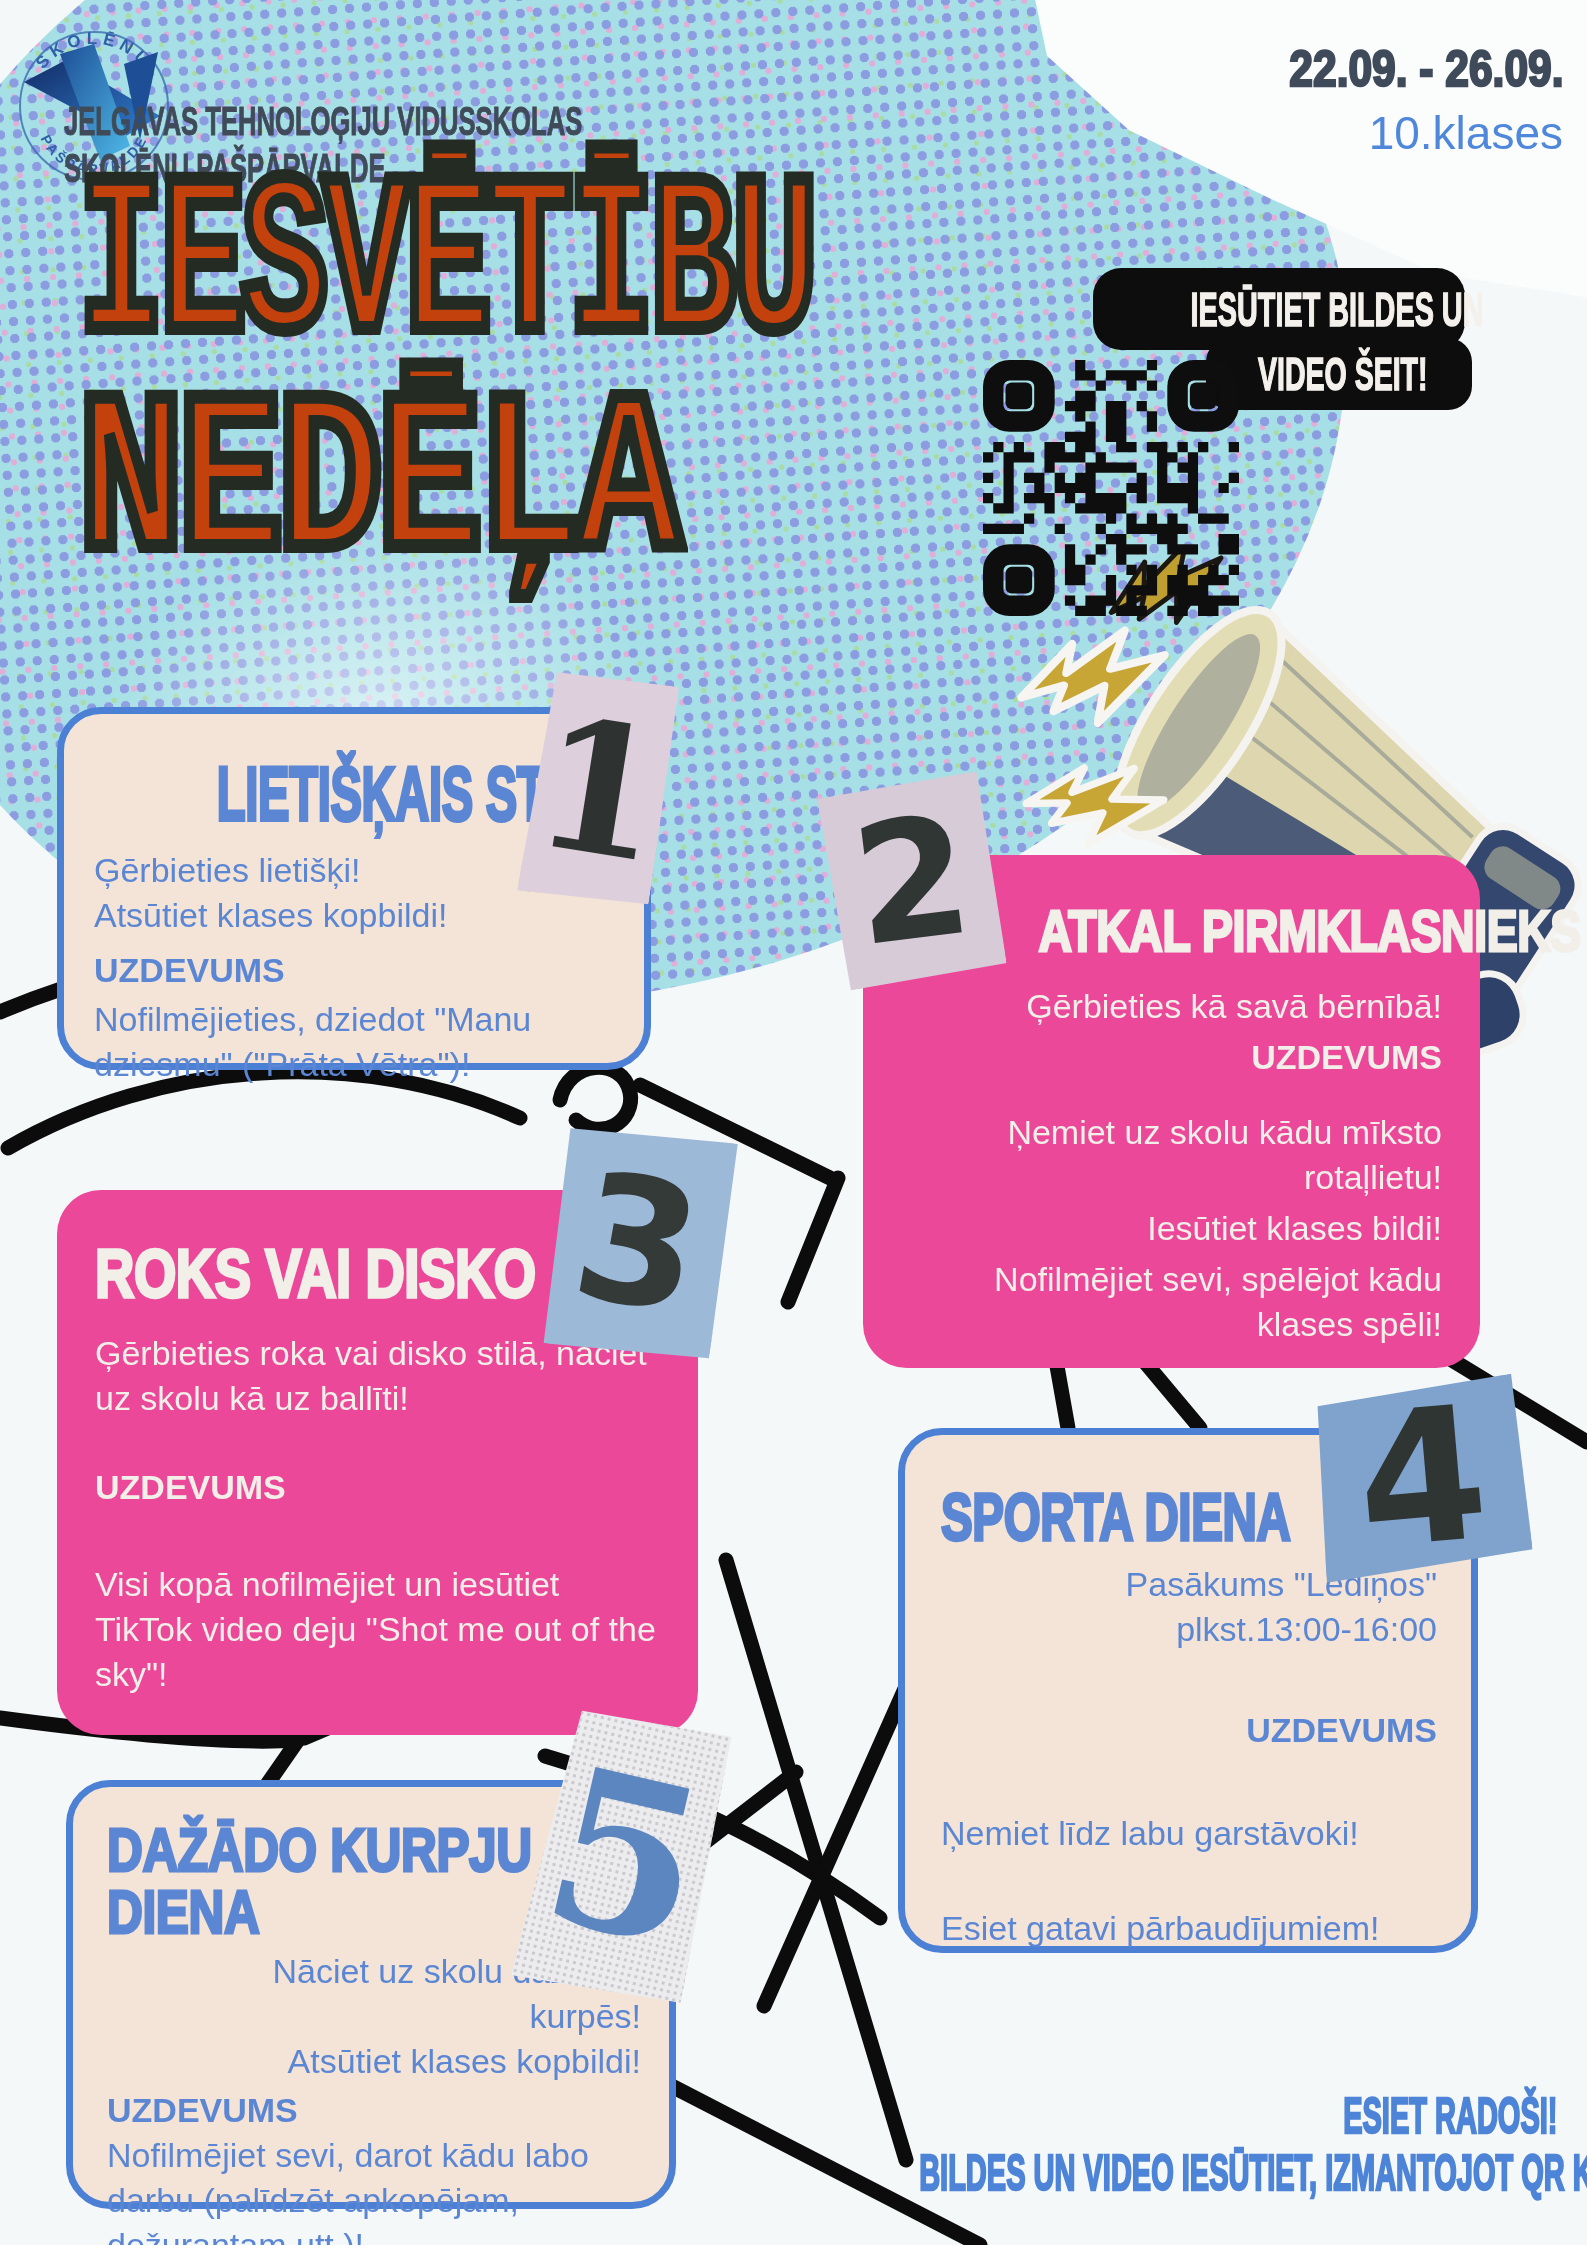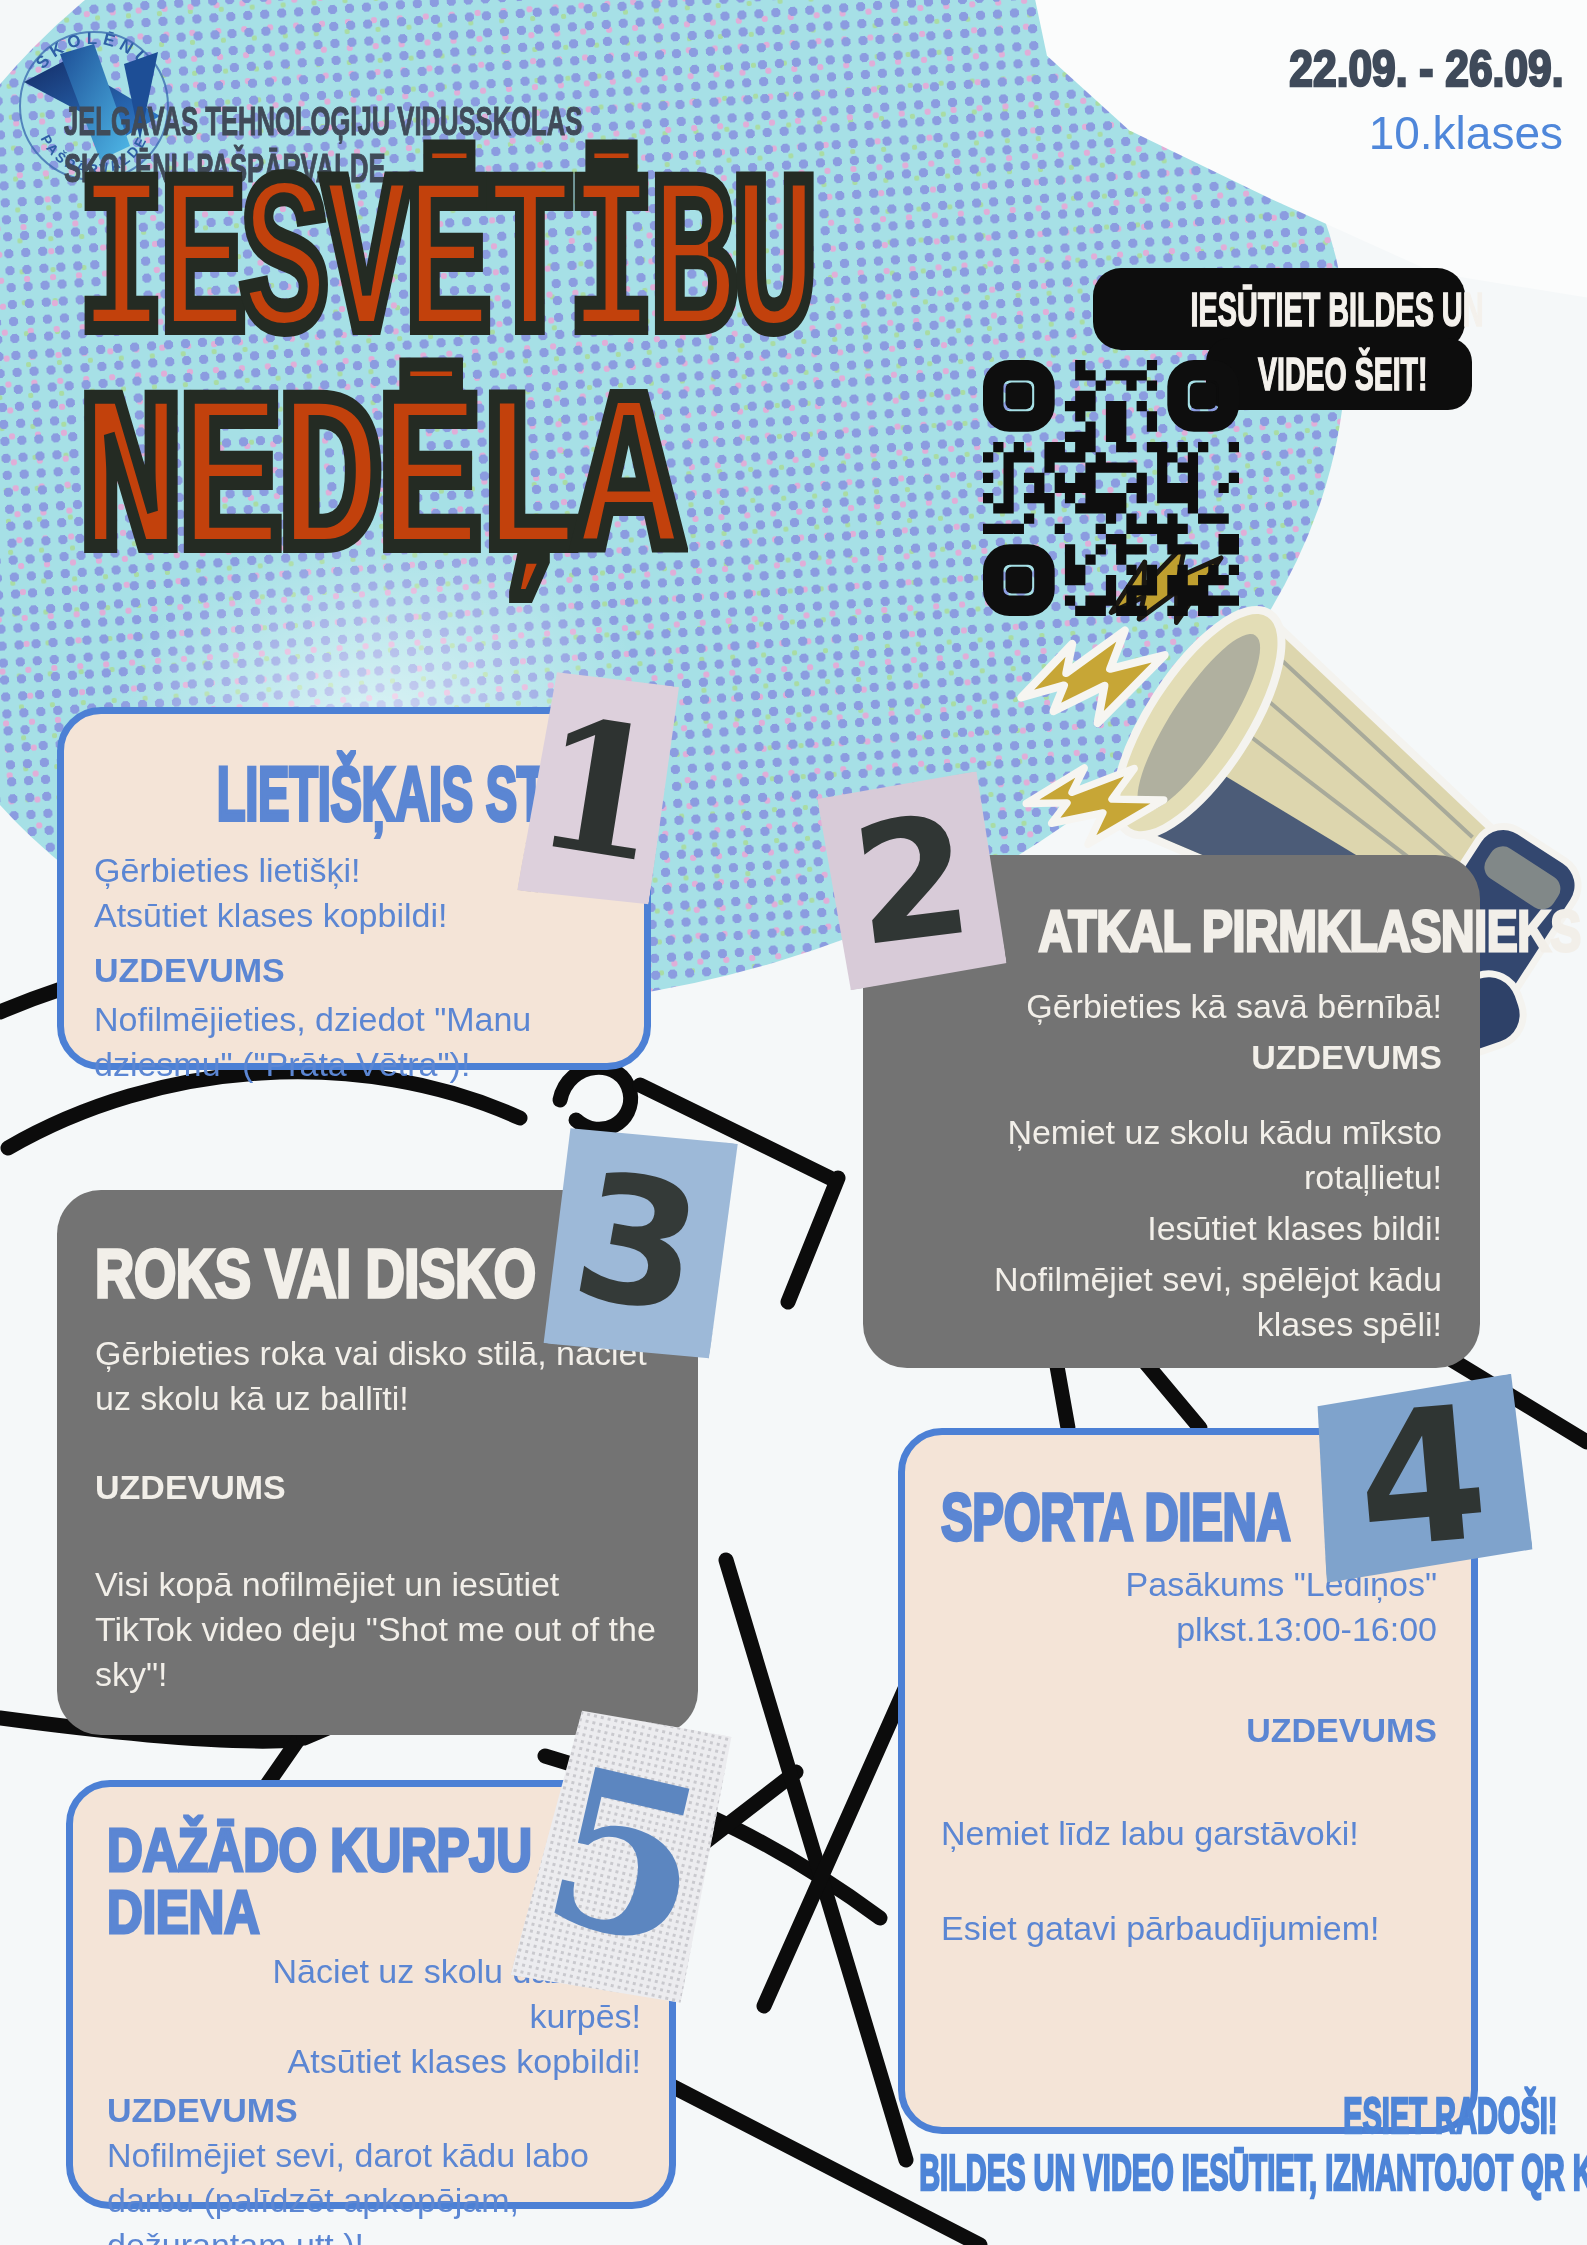--- a/index.html
+++ b/index.html
@@ -44,34 +44,34 @@
     display:flex;align-items:center;justify-content:flex-start;font-weight:bold;
     -webkit-text-stroke:1.5px #f4f1ec;}
   .badge-1{left:1093px;top:268px;width:372px;height:82px;border-radius:28px;font-size:48px;}
   .badge-2{left:1206px;top:338px;width:266px;height:72px;border-radius:24px;font-size:46px;}
   .bolts{position:absolute;left:990px;top:550px;z-index:5;}
   .qr{position:absolute;left:983px;top:360px;z-index:6;}
 
   
   .card{position:absolute;z-index:5;border-radius:44px;box-sizing:border-box;}
   .card.beige{background:#f4e4d7;border:7px solid #4c80d5;color:#5b86d3;}
-  .card.bluec{background:#737373;color:#f2efe9;}
+  .card.bluec{background:#ec4899;color:#f2efe9;}
   .card h2{margin:0;font-weight:bold;line-height:1.05;}
   .card p{margin:0;font-size:34px;line-height:45px;}
   .card .bold{font-weight:bold;}
   .tr{text-align:right;}
   .chunkb{-webkit-text-stroke:.05em currentColor;letter-spacing:-.5px;}
 
   .c1{left:57px;top:707px;width:594px;height:363px;padding:40px 30px 0 30px;}
   .c1 h2{text-align:center;font-size:76px;}
   .c2{left:863px;top:855px;width:617px;height:513px;padding:46px 38px 0 40px;text-align:right;}
   .c2 h2{font-size:58px;}
   .c3{left:57px;top:1190px;width:641px;height:545px;padding:48px 36px 0 38px;}
   .c3 h2{font-size:68px;}
-  .c4{left:898px;top:1428px;width:580px;height:706px;padding:48px 34px 0 36px;}
+  .c4{left:898px;top:1428px;width:580px;height:525px;padding:48px 34px 0 36px;}
   .c4 h2{font-size:66px;}
   .c5{left:66px;top:1780px;width:610px;height:429px;padding:32px 28px 0 34px;}
   .c5 h2{font-size:62px;line-height:1.0;}
 
   
   .stick{position:absolute;z-index:7;display:flex;align-items:center;justify-content:center;
     box-shadow:0 4px 10px rgba(0,0,0,.18);}
   .stick span{display:block;}
   .s1{left:534px;top:676px;width:132px;height:226px;background:#ddd0dc;transform:rotate(9deg);
     clip-path:polygon(4% 2%,97% 0,100% 97%,0 100%);}

